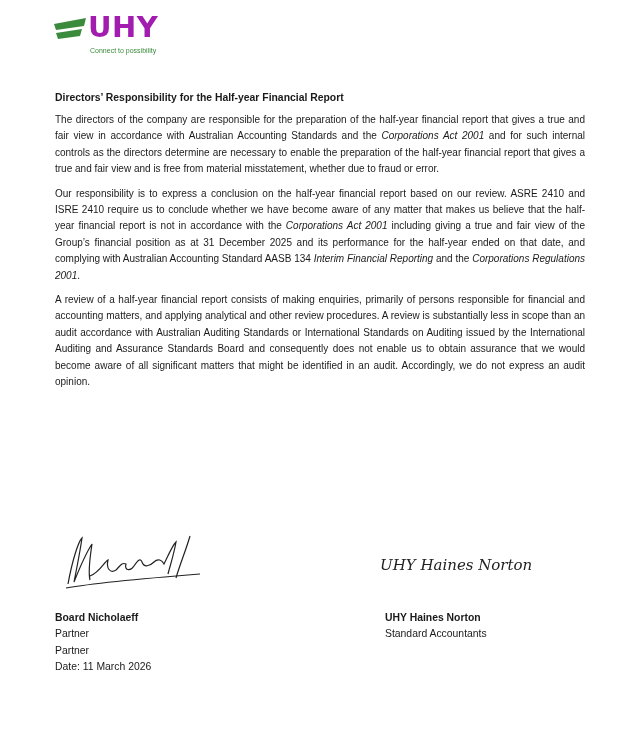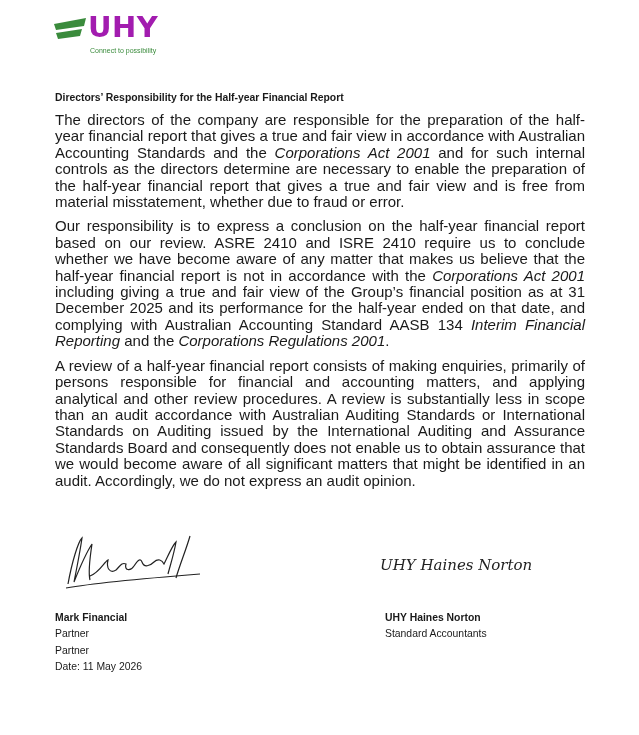--- a/index.html
+++ b/index.html
@@ -12,21 +12,21 @@
     .logo-text {
       position: absolute; left: 34px; top: -4px; font-family: "DejaVu Sans", sans-serif;
       font-weight: bold; font-size: 29px; color: #a21caf; letter-spacing: 0.5px;
     }
     .logo-tag {
       position: absolute; left: 36px; top: 33px; font-size: 7px; color: #3a8b3c; white-space: nowrap;
     }
     .content { position: absolute; left: 55px; top: 92px; width: 530px; }
     h2 { font-size: 10.4px; font-weight: bold; margin: 0 0 9px 0; }
     p {
-      font-size: 15px; line-height: 16.4px; margin: 0 0 8px 0; text-align: justify;
+      font-size: 10px; line-height: 16.4px; margin: 0 0 8px 0; text-align: justify;
     }
     p i { font-style: italic; }
     .sig-left { position: absolute; left: 60px; top: 532px; }
     .sig-right { position: absolute; left: 376px; top: 550px; }
     .signer { position: absolute; font-size: 10.4px; line-height: 16.4px; }
     .signer .name { font-weight: bold; }
     .signer-left { left: 55px; top: 610px; }
     .signer-right { left: 385px; top: 610px; }
   </style>
 </head>
@@ -57,22 +57,22 @@
 <svg class="sig-left" width="150" height="60" viewBox="0 0 150 60">
   <path d="M8 52 C12 30, 18 10, 22 6 C20 20, 16 40, 14 50 C20 35, 28 18, 32 12 C30 25, 28 40, 30 48 M30 44 C40 40, 44 30, 48 28 C46 36, 50 42, 56 38 C60 34, 62 30, 66 32 C64 38, 70 40, 74 34 C78 28, 80 26, 82 30 C84 36, 90 34, 94 30 C98 26, 102 28, 104 32 C108 24, 112 14, 116 10 C114 22, 110 34, 108 42 M6 56 C40 50, 90 46, 140 42" fill="none" stroke="#222" stroke-width="1.2"></path>
   <path d="M130 4 C126 18, 120 32, 116 46" fill="none" stroke="#222" stroke-width="1.2"></path>
 </svg>
 
 <svg class="sig-right" width="170" height="30" viewBox="0 0 170 30">
   <text x="4" y="20" font-family="DejaVu Serif, serif" font-style="italic" font-size="15" fill="#222">UHY Haines Norton</text>
 </svg>
 
 <div class="signer signer-left">
-  <div class="name">Mark Financial</div>
+  <div class="name">Board Nicholaeff</div>
   <div>Partner</div>
   <div>Partner</div>
-  <div>Date: 11 May 2026</div>
+  <div>Date: 11 March 2026</div>
 </div>
 
 <div class="signer signer-right">
   <div class="name">UHY Haines Norton</div>
   <div>Standard Accountants</div>
 </div>
 
 </body></html>

